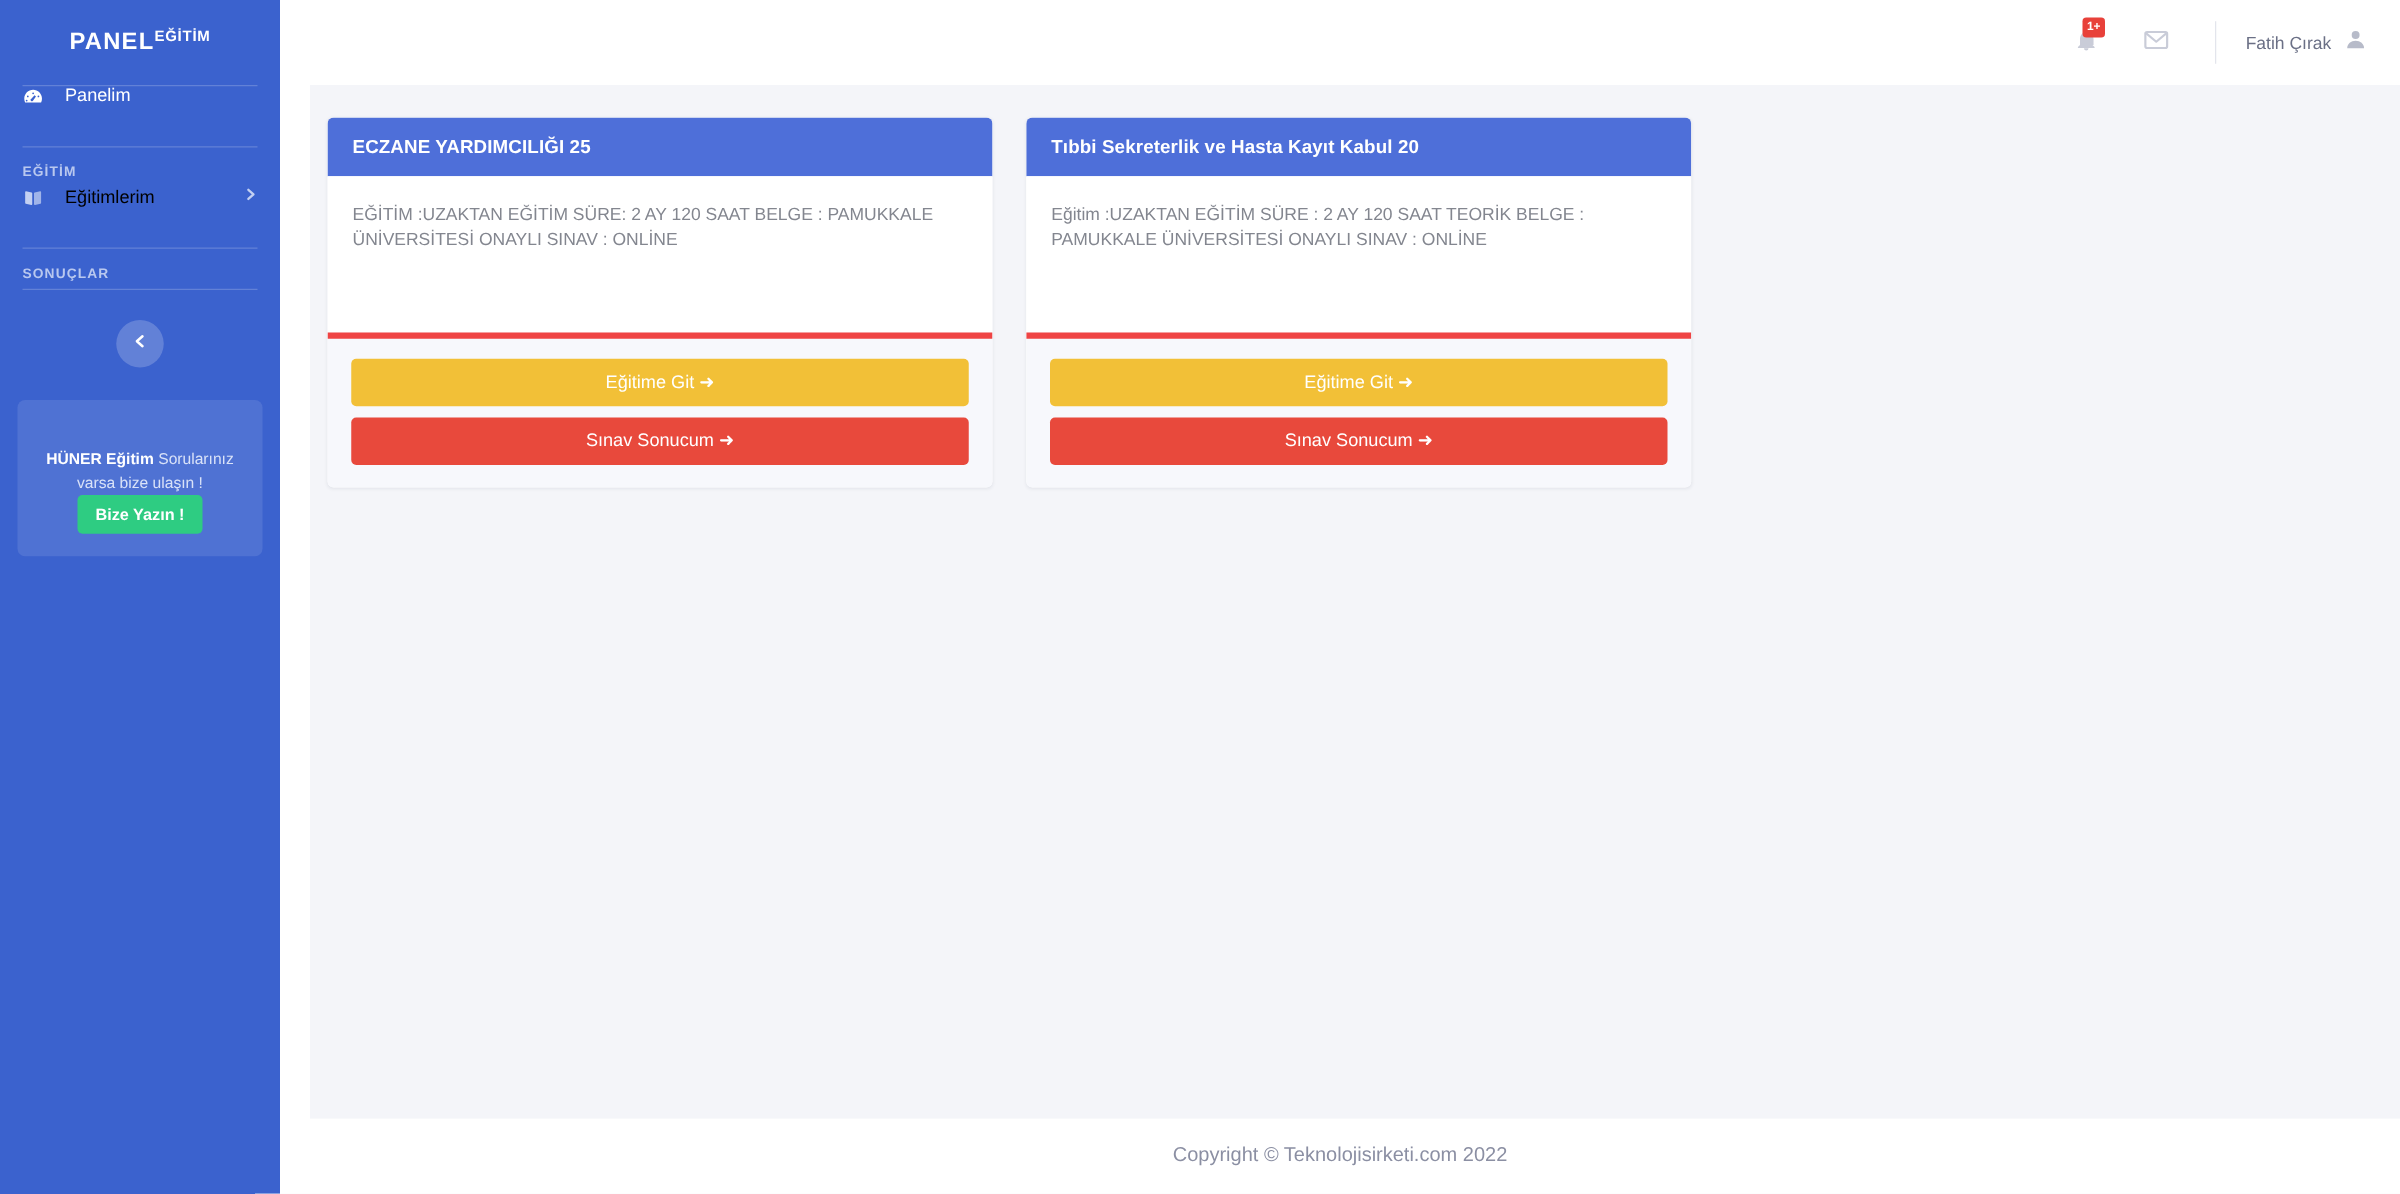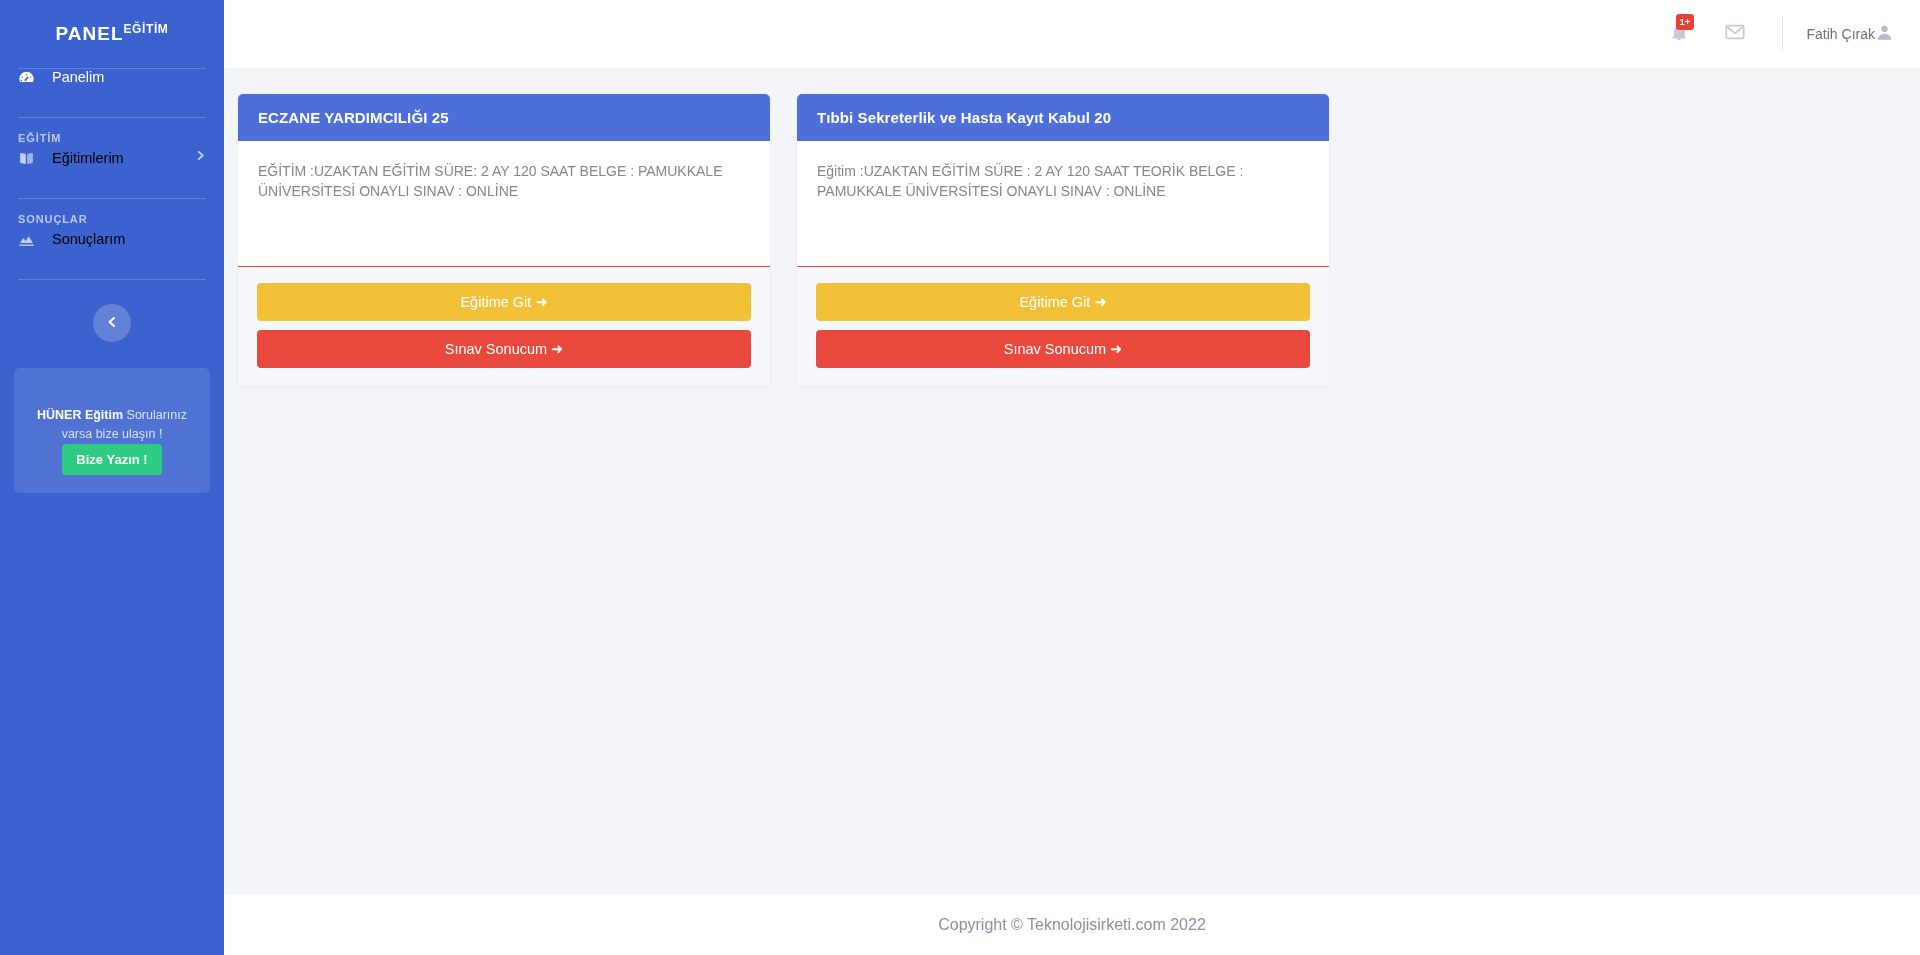--- a/index.html
+++ b/index.html
@@ -190,32 +190,34 @@
   .topbar-sep {
     width: 1px;
     height: 34px;
     background: #e3e5ec;
     margin: 0 24px 0 34px;
   }
 
   .user {
     display: flex;
     align-items: center;
+    gap: 10px;
     cursor: pointer;
   }
   .user-name {
     font-size: 14px;
     color: #6b7086;
   }
 
   .content {
     flex: 1 1 auto;
     background: #f4f5f9;
     padding: 26px 26px 0 14px;
     overflow: hidden;
+    margin-left: 24px;
   }
 
   .cards-row {
     display: flex;
     gap: 27px;
     flex-wrap: wrap;
   }
 
   .card {
     width: 532px;
@@ -240,21 +242,21 @@
     background: #ffffff;
     padding: 20px 20px 22px 20px;
     min-height: 125px;
     color: #83868f;
     font-size: 14px;
     line-height: 1.45;
   }
 
   .card-footer {
     background: #f7f8fc;
-    border-top: 1px solid #ef4444;
+    border-top: 5px solid #ef4444;
     padding: 16px 19px 18px 19px;
     display: flex;
     flex-direction: column;
     gap: 9px;
   }
 
   .btn {
     display: block;
     width: 100%;
     border: none;
@@ -320,29 +322,20 @@
         <svg width="11" height="11" viewBox="0 0 24 24" fill="none" stroke="#c3d0f2" stroke-width="4" stroke-linecap="round" stroke-linejoin="round">
           <polyline points="8 4 17 12 8 20"></polyline>
         </svg>
       </span>
     </div>
 
     <div class="side-divider"></div>
 
     <div class="section-label">SONUÇLAR</div>
 
-    <div class="nav-item muted">
-      <span class="nav-icon">
-        <svg width="17" height="17" viewBox="0 0 24 24" fill="#c3d0f2">
-          <path d="M2 19h20v2H2z"></path>
-          <path d="M3 17l4.5-7 3.5 4 4-6.5 6 9.5H3z"></path>
-        </svg>
-      </span>
-      <span>Sonuçlarım</span>
-    </div>
 
     <div class="side-divider"></div>
 
     <div class="collapse-wrap">
       <div class="collapse-btn">
         <span>
           <svg width="12" height="12" viewBox="0 0 24 24" fill="none" stroke="#ffffff" stroke-width="4" stroke-linecap="round" stroke-linejoin="round">
             <polyline points="16 4 7 12 16 20"></polyline>
           </svg>
         </span>

